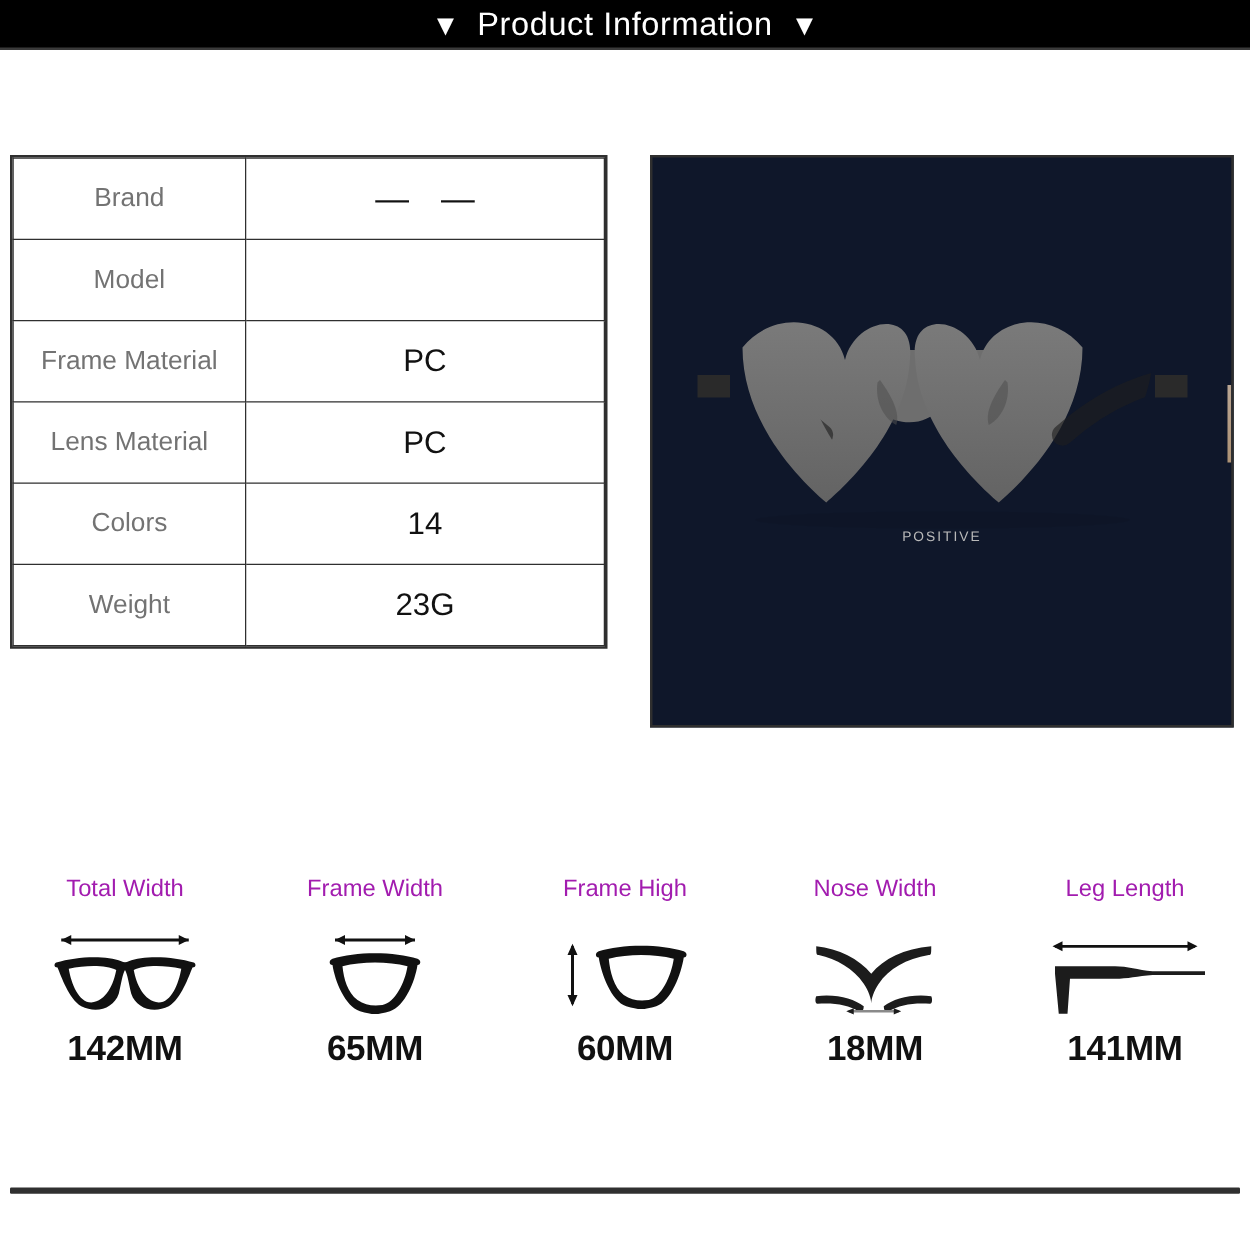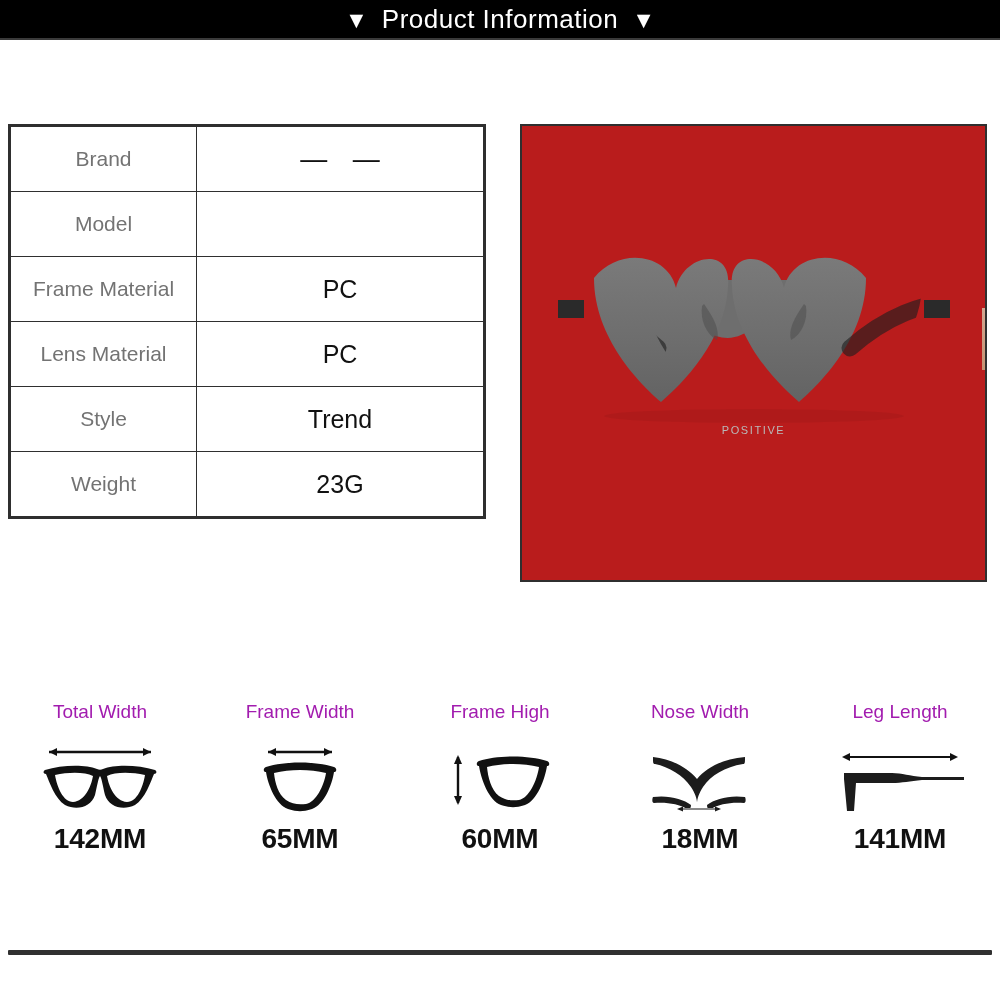--- a/index.html
+++ b/index.html
@@ -92,21 +92,21 @@
   }
 
   
   .product-panel {
     position: absolute;
     left: 520px;
     top: 124px;
     width: 467px;
     height: 458px;
     border: 2px solid #2f2f2f;
-    background: #b91c1c;
+    background: #0f172a;
     box-sizing: border-box;
     overflow: hidden;
   }
   .product-stage {
     position: absolute;
     left: 0;
     top: 0;
     width: 100%;
     height: 100%;
   }
@@ -210,22 +210,22 @@
       </tr>
       <tr>
         <td class="k">Frame Material</td>
         <td class="v">PC</td>
       </tr>
       <tr>
         <td class="k">Lens Material</td>
         <td class="v">PC</td>
       </tr>
       <tr>
-        <td class="k">Style</td>
-        <td class="v">Trend</td>
+        <td class="k">Colors</td>
+        <td class="v">14</td>
       </tr>
       <tr>
         <td class="k">Weight</td>
         <td class="v">23G</td>
       </tr>
     </tbody>
   </table>
 </div>
 
 <div class="product-panel">

